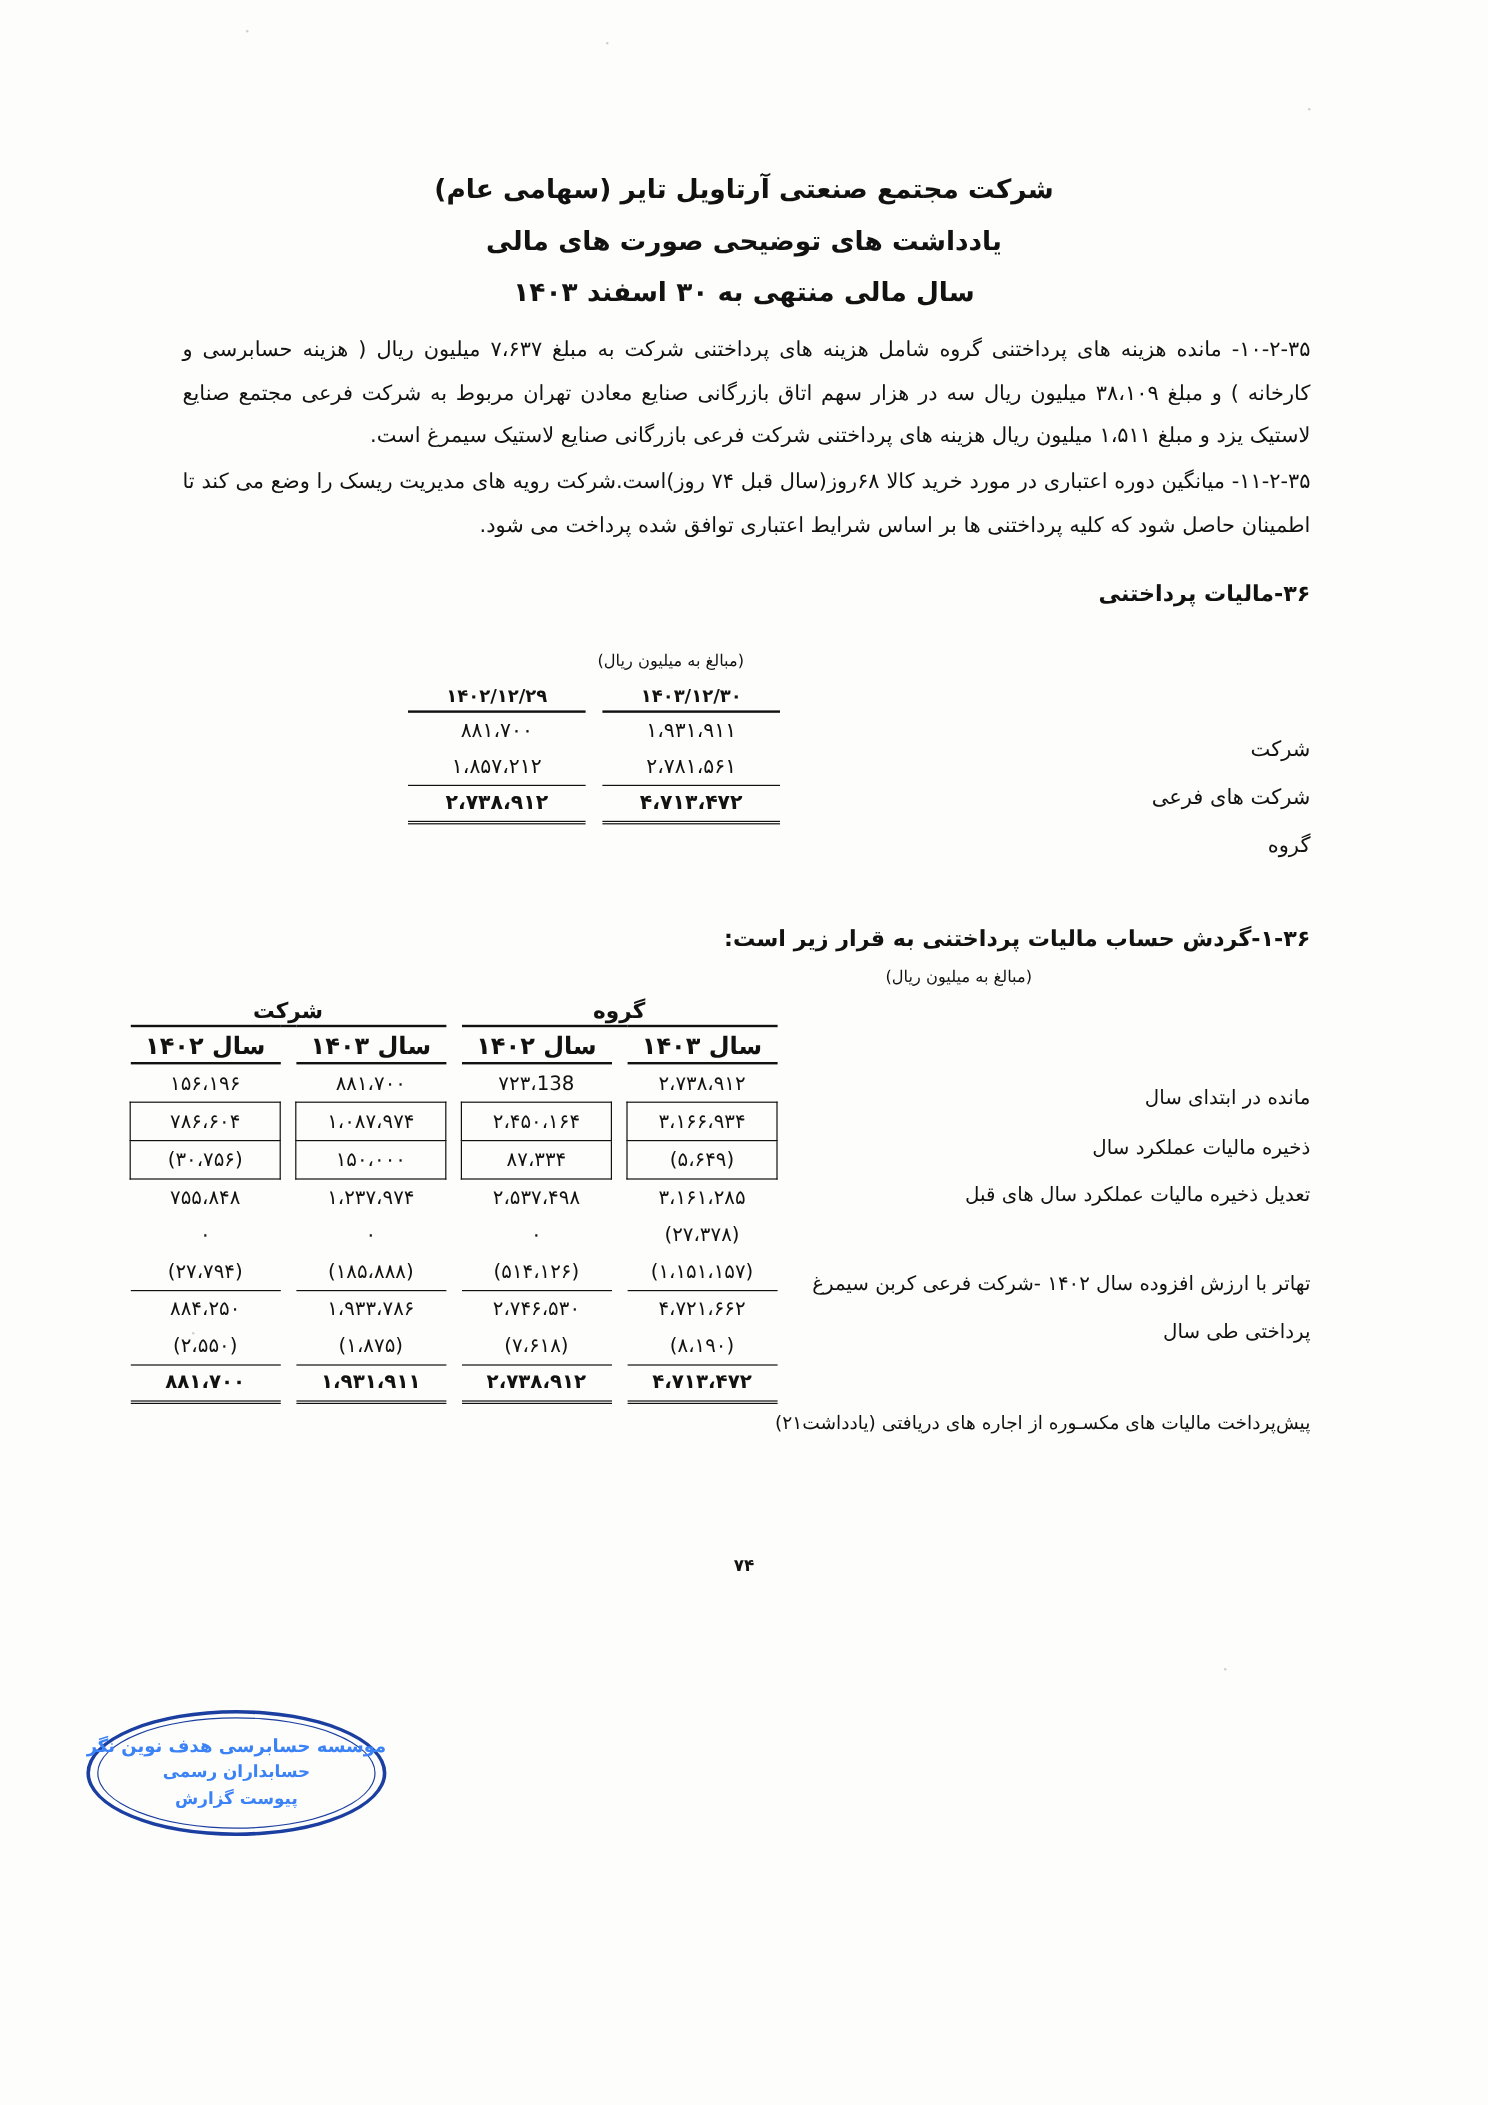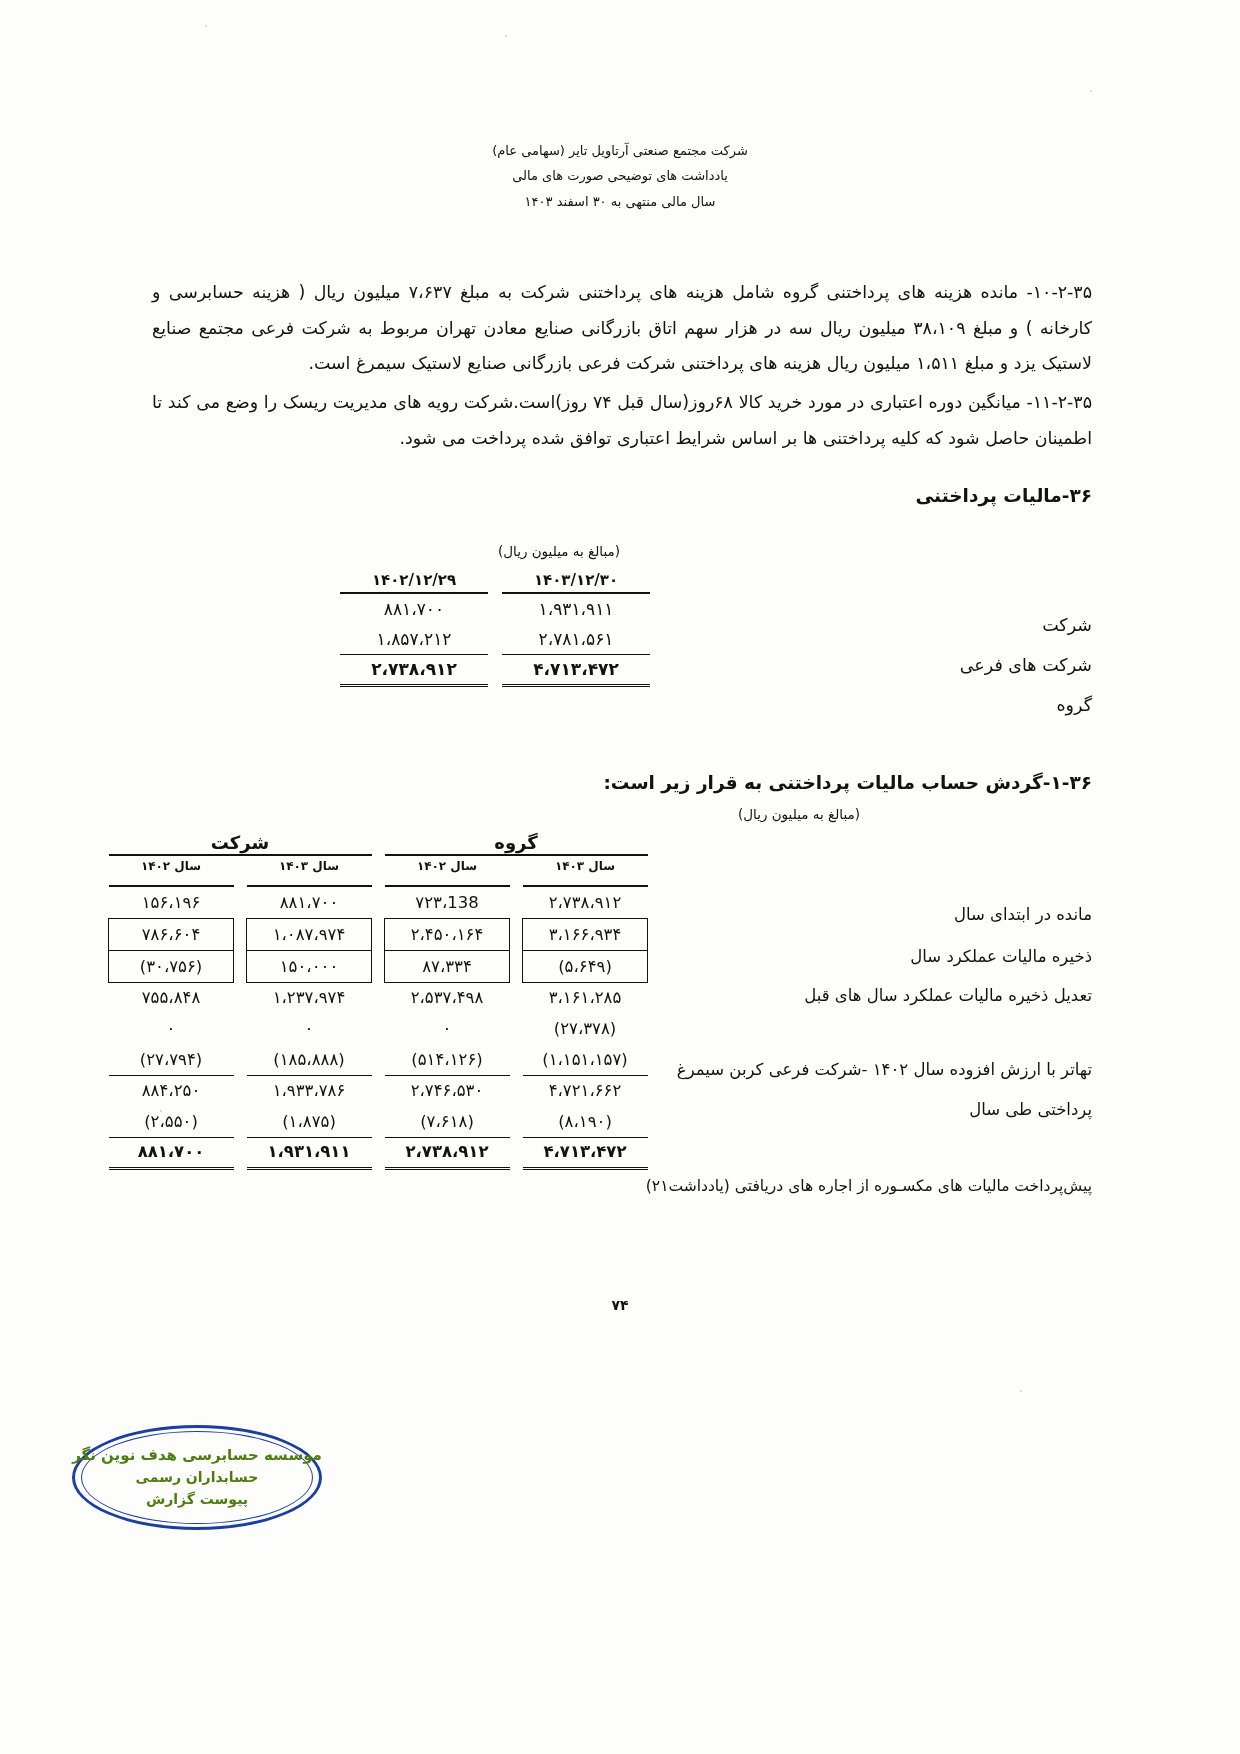--- a/index.html
+++ b/index.html
@@ -24,22 +24,22 @@
   
   .doc-header {
     position: absolute;
     top: 138px;
     left: 0;
     right: 0;
     text-align: center;
     line-height: 1.95;
   }
   .doc-header div {
-    font-size: 13px;
-    font-weight: normal;
+    font-size: 22px;
+    font-weight: bold;
     letter-spacing: 0.1px;
   }
 
   
   .para {
     position: absolute;
     font-size: 17.4px;
     line-height: 2.05;
     text-align: justify;
     text-align-last: right;
@@ -134,25 +134,25 @@
     white-space: nowrap;
     padding: 6px 6px;
   }
   #table2 .grp-head {
     font-size: 18px;
     font-weight: bold;
     padding-bottom: 1px;
     border-bottom: 2.6px solid #111;
   }
   #table2 .yr-head {
-    font-size: 12px;
+    font-size: 20px;
     font-weight: bold;
     border-bottom: 2.6px solid #111;
     padding-top: 3px;
-    padding-bottom: 12px;
+    padding-bottom: 2px;
   }
   #table2 td.c { width: 112px; }
   #table2 td.gap { width: 12px; padding: 0; border: none !important; }
   #table2 tr.boxed td.c {
     border: 1.8px solid #111;
   }
   #table2 tr.subtotal td.c {
     border-top: 1.6px solid #111;
     padding-top: 5px;
   }
@@ -207,21 +207,21 @@
     inset: 6px 9px;
     border-width: 1.6px;
   }
   #stamp .stamp-text {
     position: absolute;
     inset: 0;
     display: flex;
     flex-direction: column;
     align-items: center;
     justify-content: center;
-    color: #4d7c0f;
+    color: #3b82f6;
     direction: rtl;
     line-height: 1.55;
   }
   #stamp .stamp-text span { font-size: 14px; font-weight: bold; white-space: nowrap;}
   #stamp .stamp-text span.s1 { font-size: 15px; }
 
   
   .speckle {
     position:absolute; width:2px; height:2px; background:#cfcfcf; border-radius:50%;
   }

